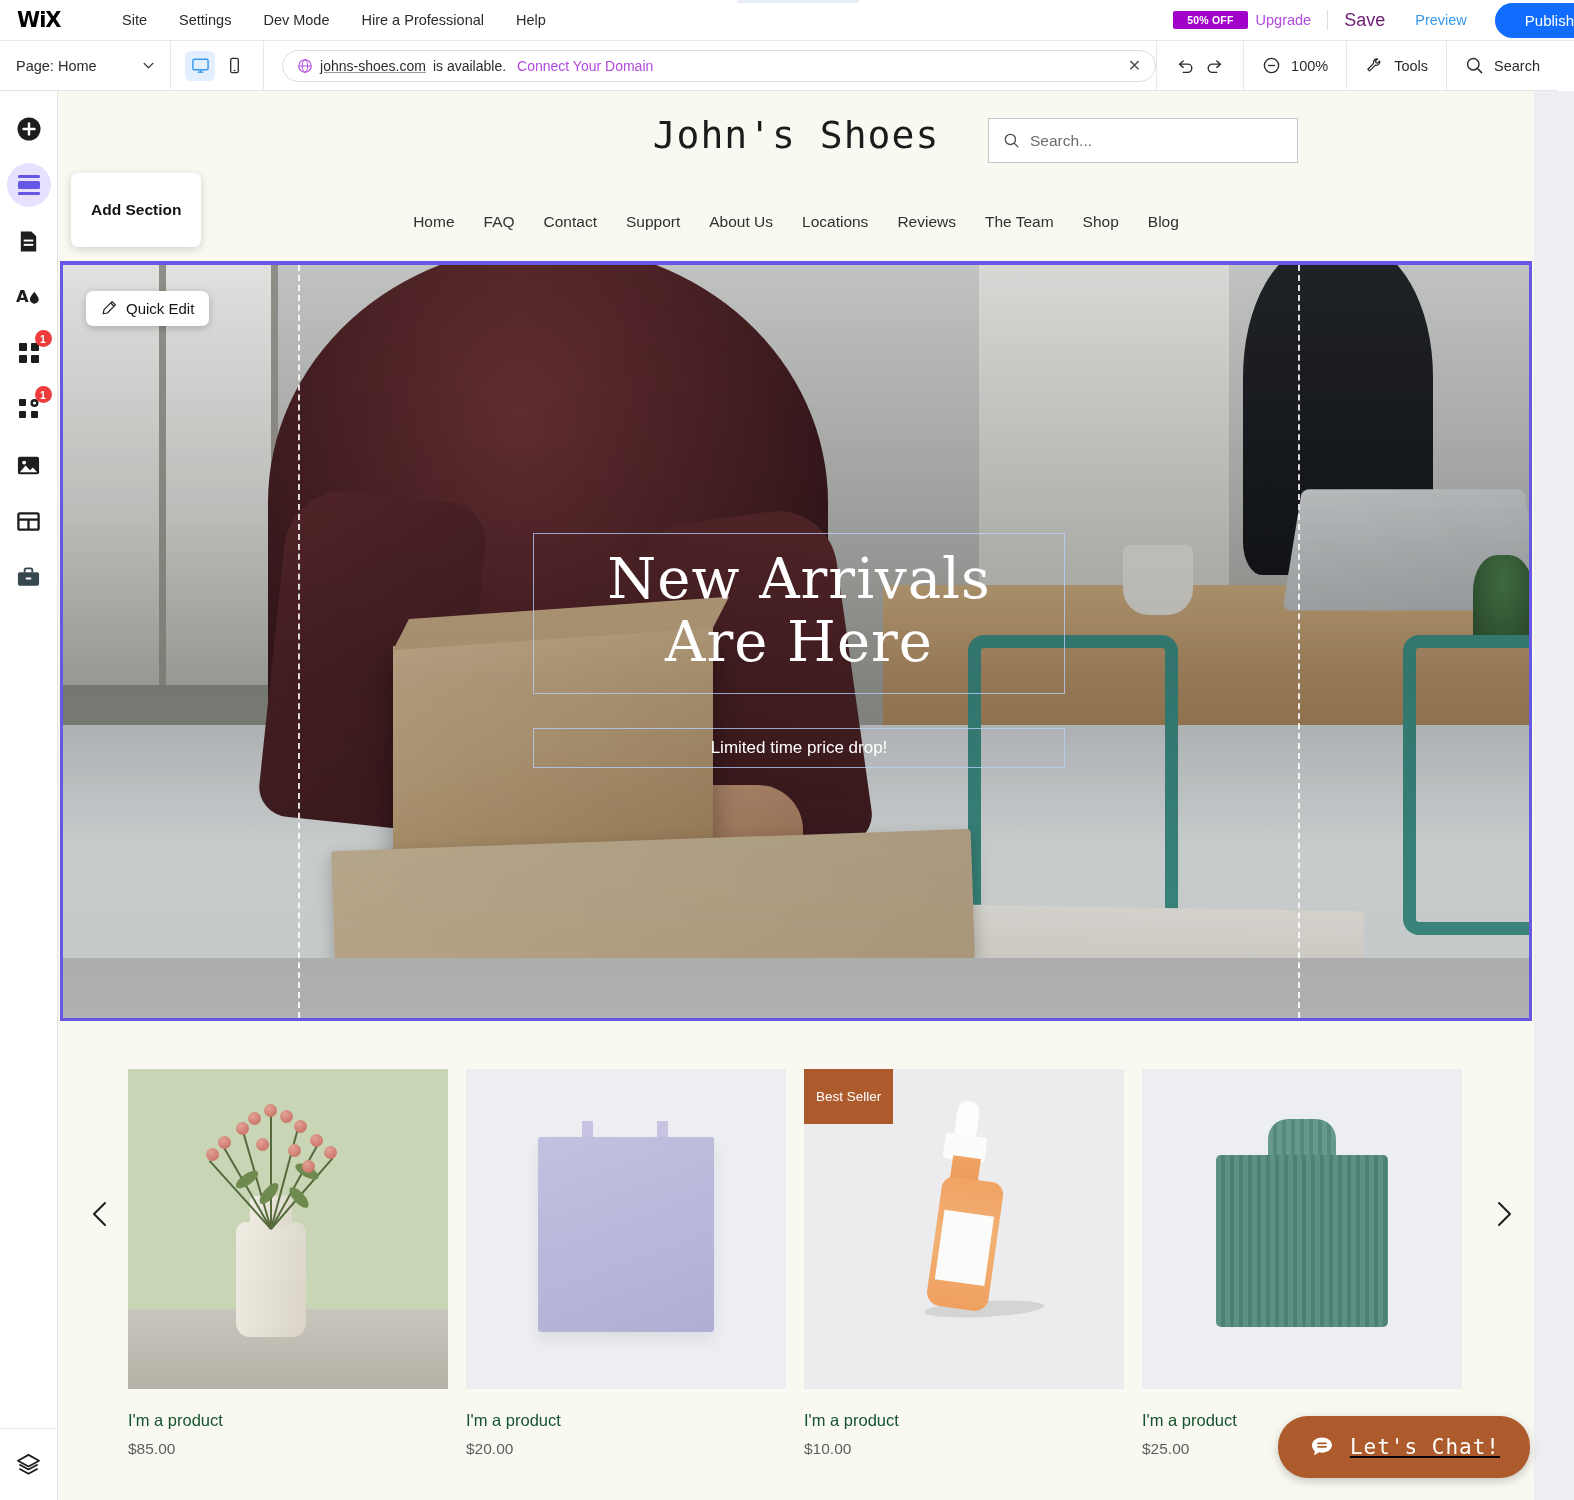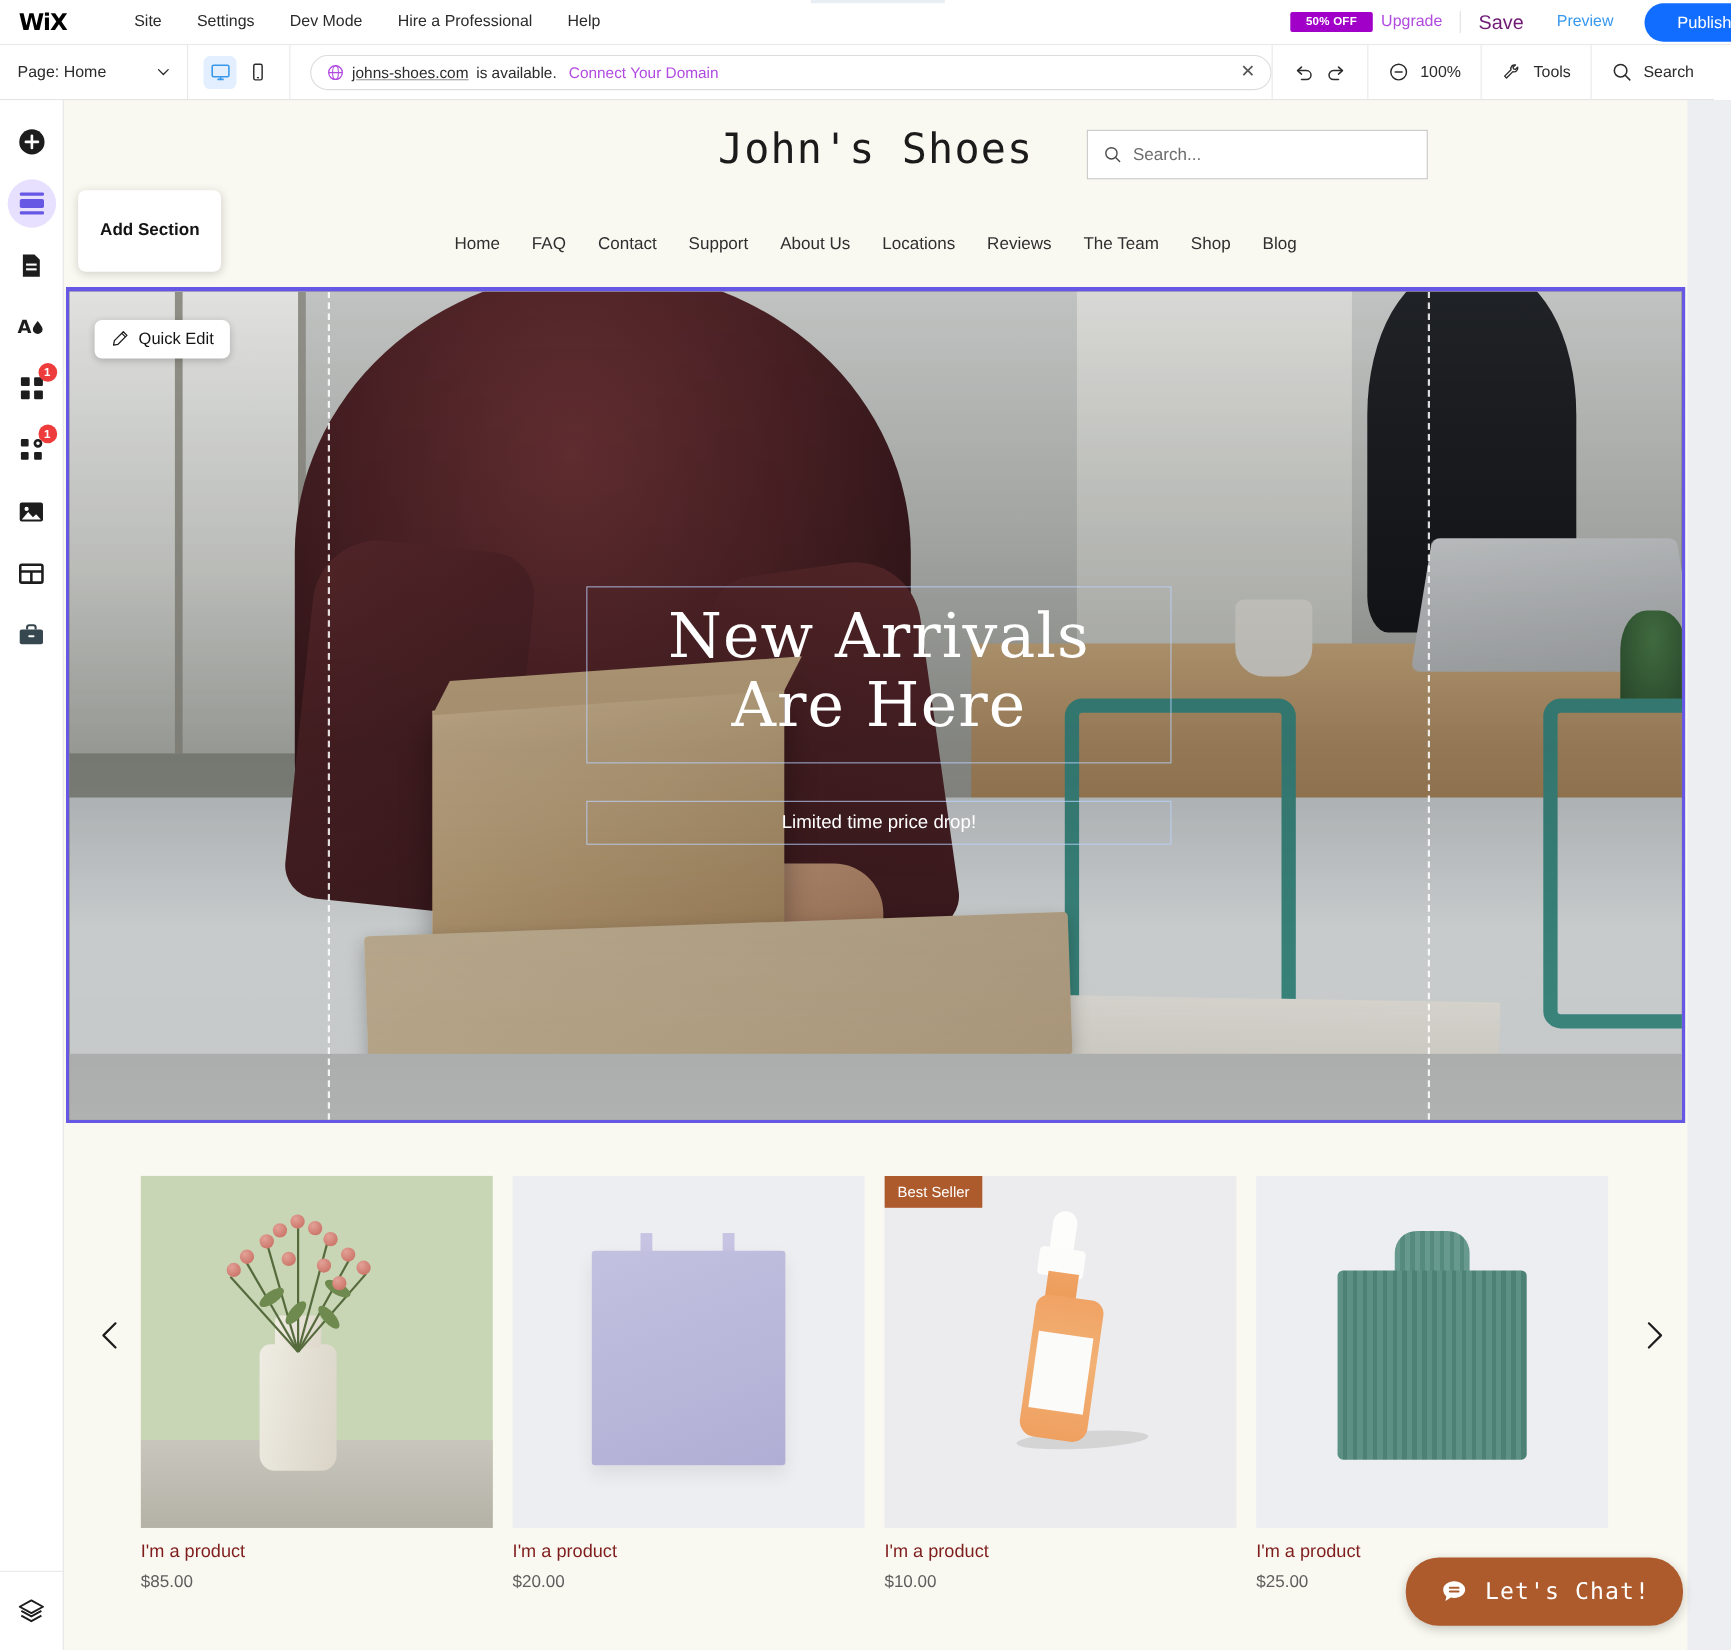--- a/index.html
+++ b/index.html
@@ -244,25 +244,25 @@
 
   
   .products {
     position: relative; padding: 48px 0 0; height: 420px;
   }
   .prod-grid {
     display: flex; gap: 18px; padding: 0 70px;
   }
   .prod-card { width: 320px; position: relative; }
   .prod-img { width: 320px; height: 320px; position: relative; overflow: hidden; }
-  .prod-name { font-size: 16.5px; color: #7f1d1d; margin-top: 12px; }
+  .prod-name { font-size: 16.5px; color: #14532d; margin-top: 22px; }
   .prod-price { font-size: 15.5px; color: #5e5e5e; margin-top: 10px; }
   .best-seller {
     position: absolute; top: 0; left: 0; background: #ad5b2c; color: #fff;
-    font-size: 13.5px; padding: 7px 12px; z-index: 3;
+    font-size: 13.5px; padding: 20px 12px; z-index: 3;
   }
   .carousel-arrow {
     position: absolute; top: 178px; font-size: 0; cursor: pointer;
     width: 30px; height: 30px;
   }
   .ca-left { left: 28px; }
   .ca-right { right: 16px; }
 
   
   .pimg1 { background:#c9d6b6; }
@@ -308,21 +308,21 @@
       background: repeating-linear-gradient(90deg,#5d9185 0 5px,#4e8175 5px 9px);
       border-radius: 5px; }
   .pimg4 .neck { position:absolute; left:126px; top:50px; width:68px; height:54px;
       background: repeating-linear-gradient(90deg,#68998e 0 5px,#568a7e 5px 9px);
       border-radius: 20px 20px 6px 6px; }
 
   
   .chat-btn {
     position: absolute; bottom: 22px; right: 44px; background: #ad5b2c;
     border-radius: 30px; padding: 17px 30px; display: flex; align-items: center;
-    gap: 14px; cursor: pointer; box-shadow: 0 3px 10px rgba(0,0,0,.22); z-index: 40;
+    gap: 14px; cursor: pointer; box-shadow: 0 3px 10px rgba(0,0,0,.22); z-index: 40; text-decoration: underline;
   }
   .chat-txt { font-family: "DejaVu Sans Mono", monospace; font-size: 21px; color: #fff; letter-spacing: 1px; }
   .right-gutter {
     position: absolute; top: 0; right: 0; width: 40px; height: 1409px;
     background: #eceef2;
   }
 </style>
 </head>
 <body>
 

